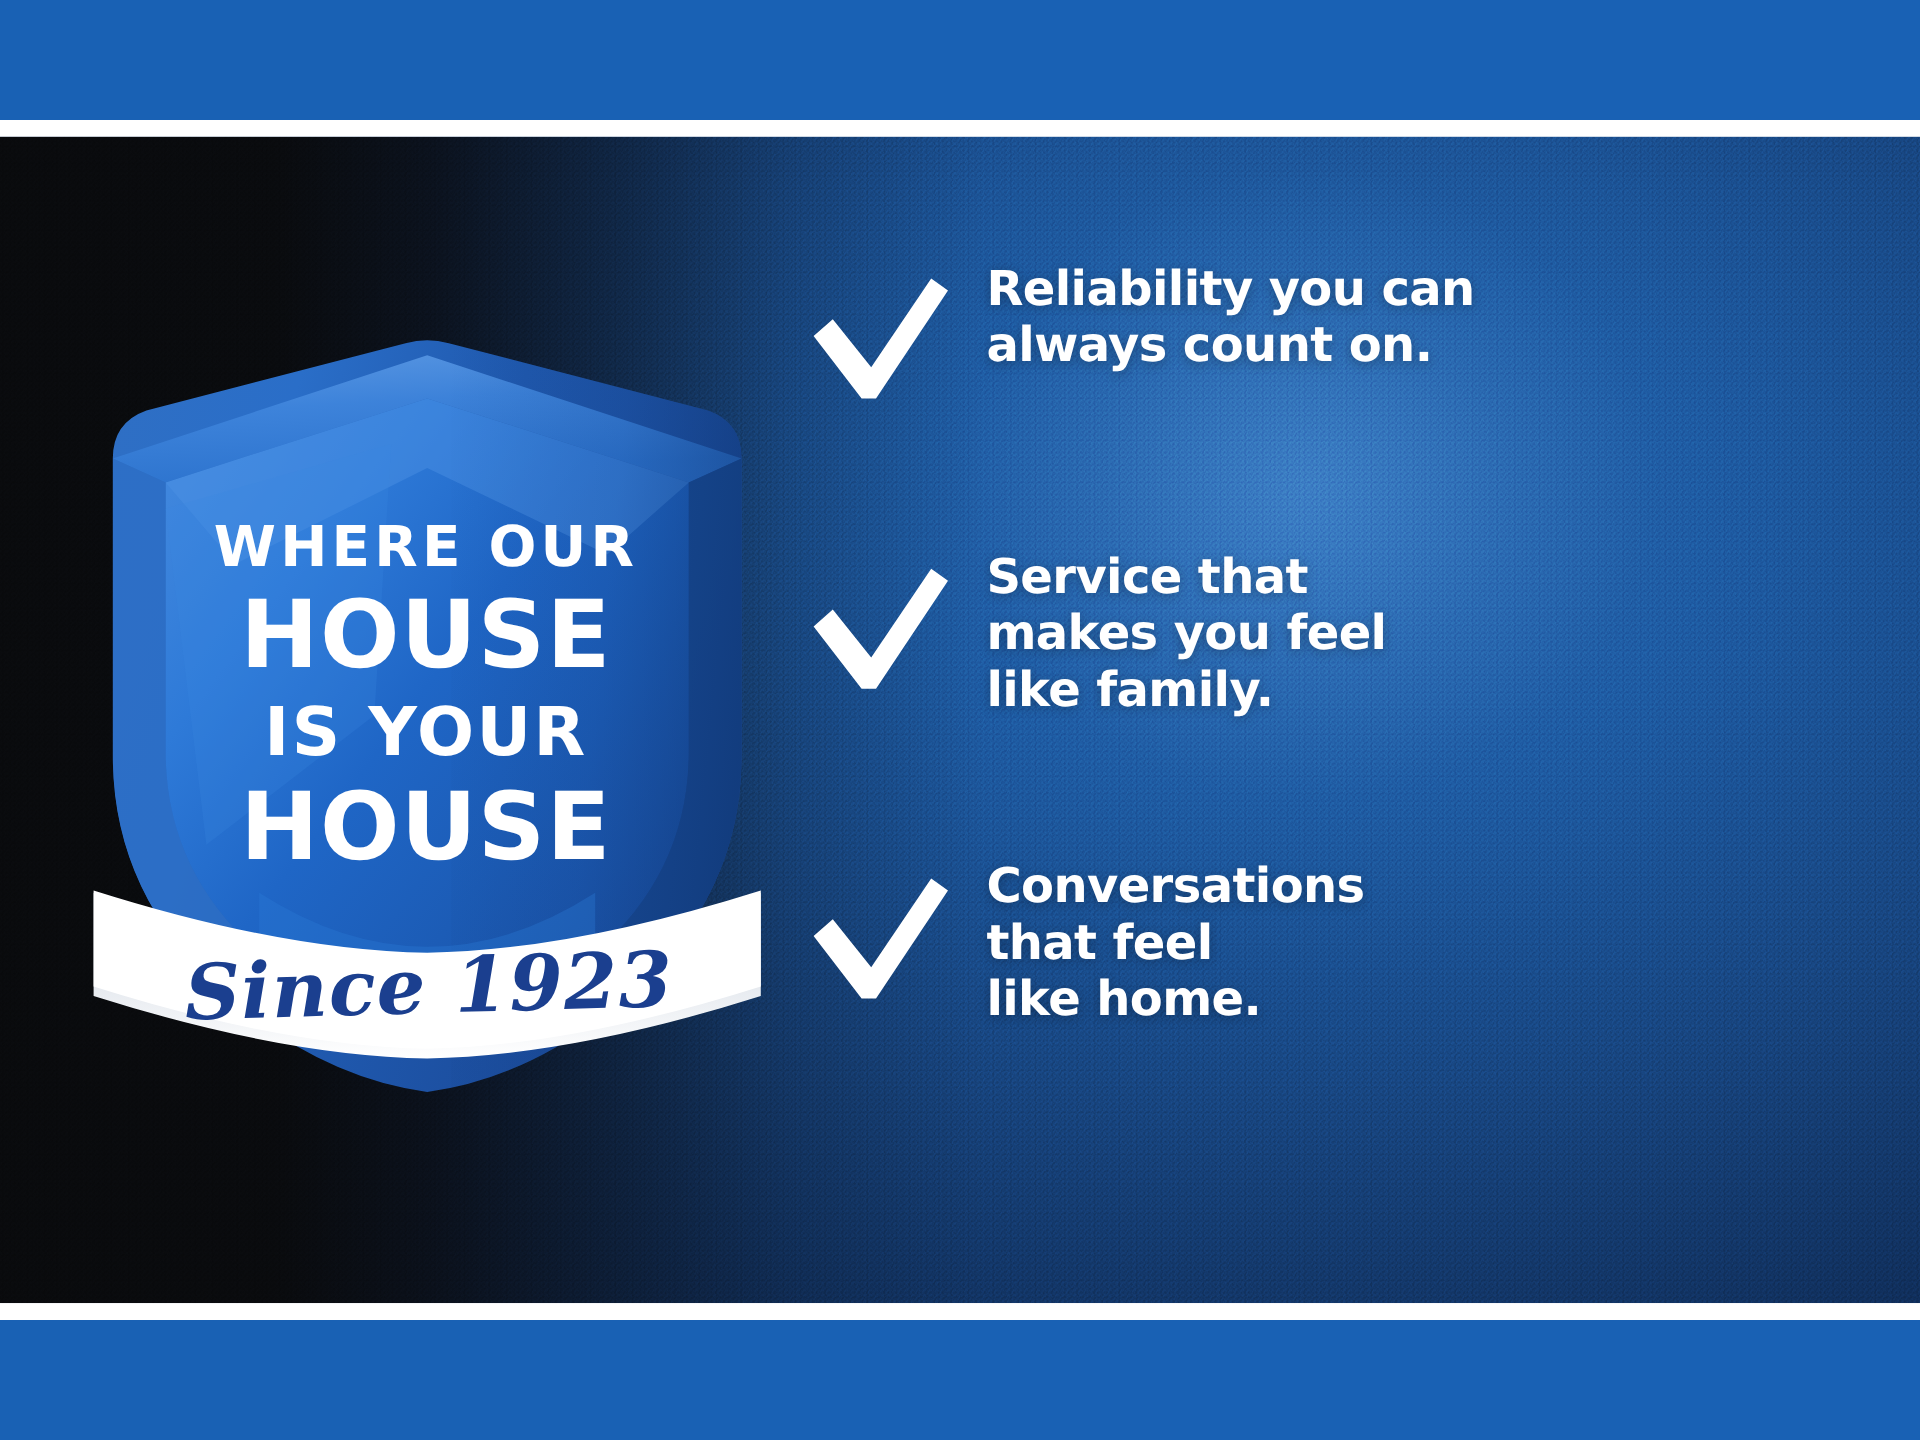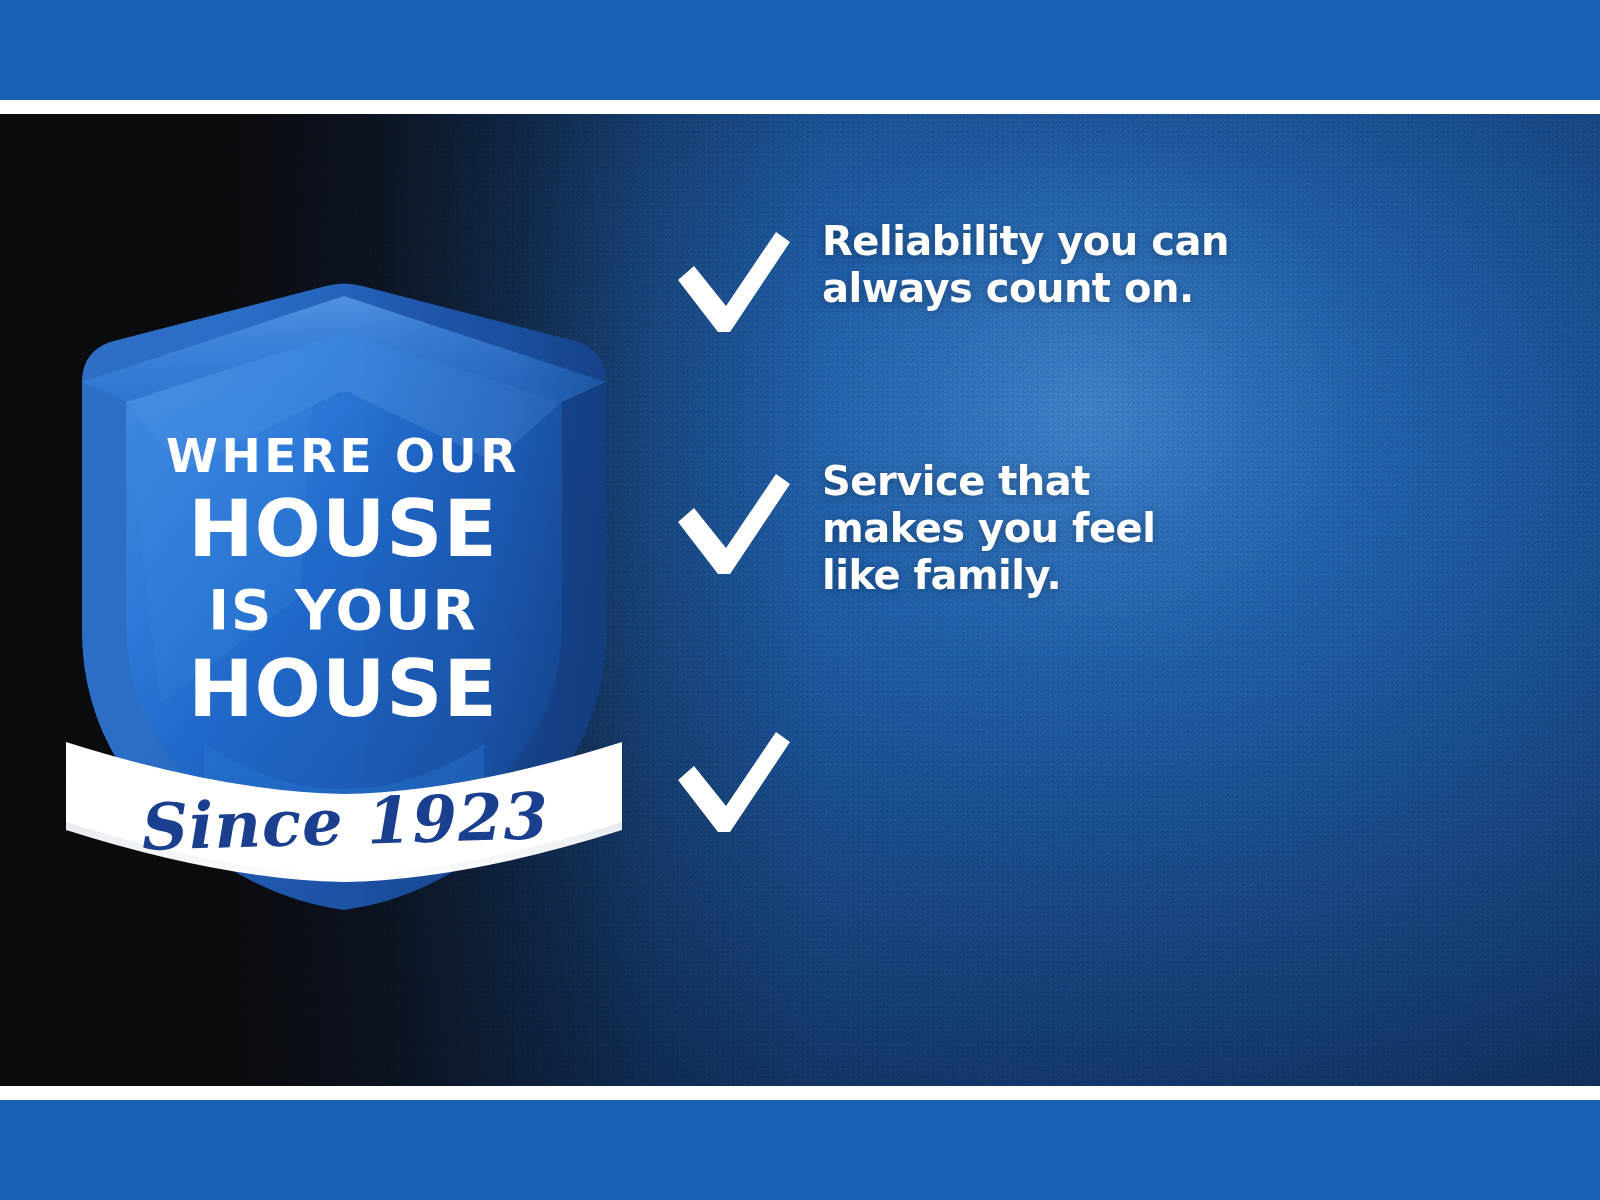--- a/index.html
+++ b/index.html
@@ -95,21 +95,21 @@
       repeating-radial-gradient(circle at 17% 23%, rgba(255,255,255,0.16) 0 1px, rgba(0,0,0,0) 1px 3px),
       repeating-radial-gradient(circle at 71% 61%, rgba(0,0,0,0.18) 0 1px, rgba(0,0,0,0) 1px 3px),
       repeating-linear-gradient(37deg, rgba(255,255,255,0.06) 0 1px, rgba(0,0,0,0.05) 1px 2px),
       repeating-linear-gradient(113deg, rgba(255,255,255,0.05) 0 1px, rgba(0,0,0,0.06) 1px 2px);
     background-size: 5px 5px, 7px 7px, 3px 3px, 4px 4px;
   }
 
   
   #emblem {
     position: absolute;
-    left: 64px;
+    left: 76px;
     top: 160px;
     width: 560px;
     height: 640px;
   }
   #emblem svg { display: block; }
 
   
   #benefits {
     position: absolute;
     left: 672px;
@@ -303,20 +303,23 @@
 makes you feel
 like family.</div>
       </div>
 
       <div class="benefit" id="benefit-3">
         <div class="check-wrap">
           <svg width="124" height="118" viewBox="0 0 124 118" xmlns="http://www.w3.org/2000/svg">
             <path d="M 6 58 L 22 44 L 54 84 L 104 10 L 118 20 L 58 110 L 46 110 Z" fill="#ffffff"></path>
           </svg>
         </div>
+        <div class="benefit-text">Conversations
+that feel
+like home.</div>
       </div>
 
     </div>
   </div>
 
   <div class="white-gap bottom"></div>
   <div class="brand-bar bottom"></div>
 
 </div>
 

